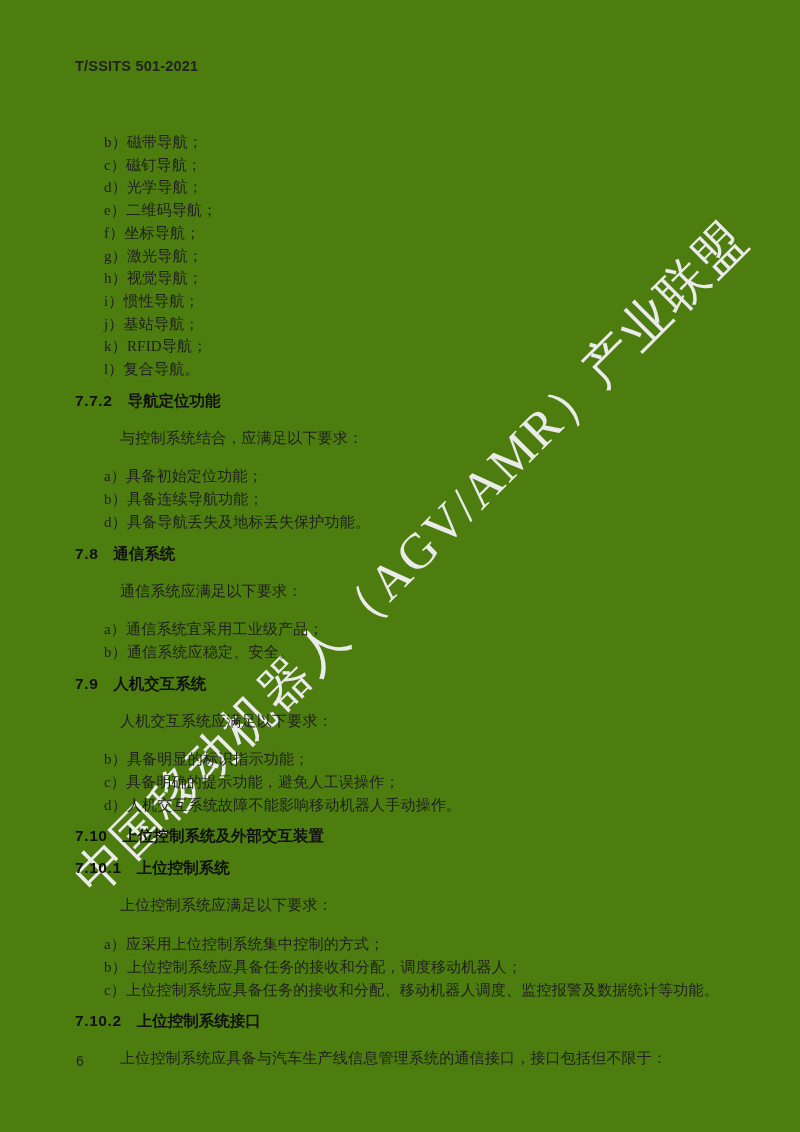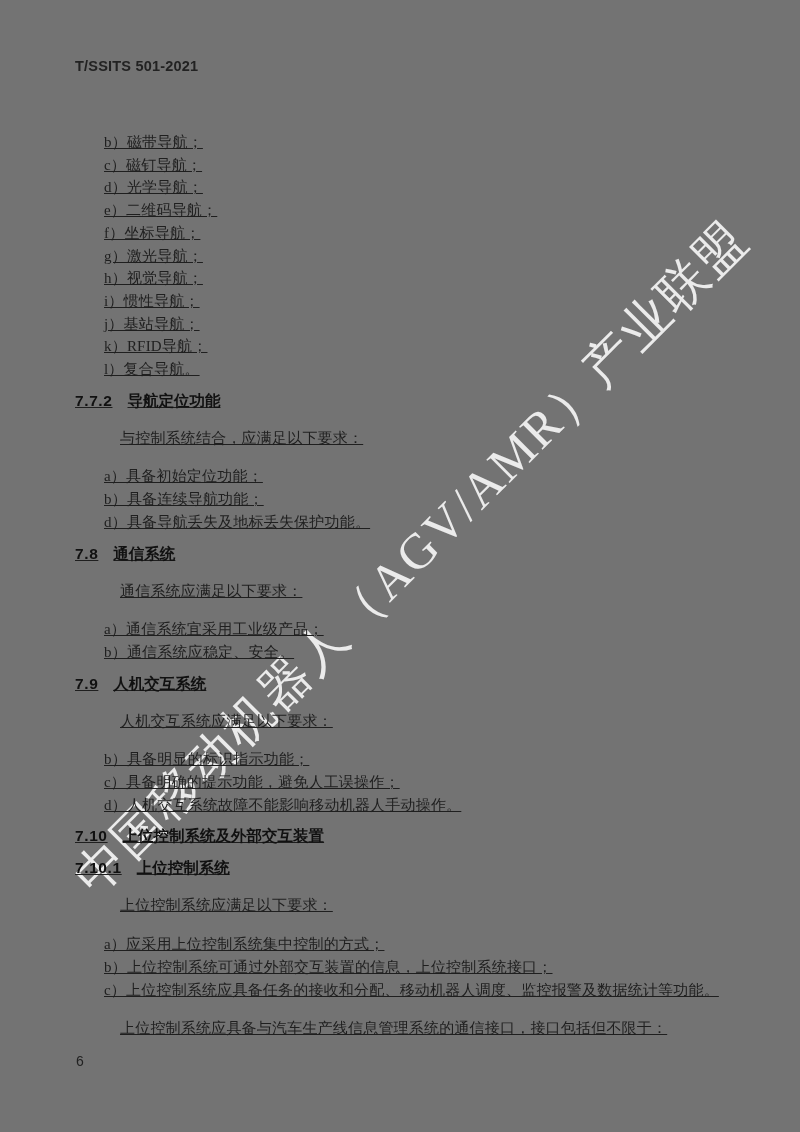--- a/index.html
+++ b/index.html
@@ -1,20 +1,20 @@
 <!DOCTYPE html>
 <html lang="zh"><head>
 <meta charset="utf-8">
 <style>
   html, body { margin: 0; padding: 0; background: #ffffff; }
   .page {
     position: relative;
     width: 800px;
     height: 1132px;
-    background: #737373;
+    background: #4d7c0f;
     overflow: hidden;
     font-family: "Liberation Serif", "DejaVu Serif", serif;
   }
   .doc-code {
     position: absolute;
     top: 58px;
     left: 75px;
     font-family: "Liberation Sans", "DejaVu Sans", sans-serif;
     font-weight: 600;
     font-size: 14.5px;
@@ -81,21 +81,21 @@
 </style>
 </head>
 <body>
 
 <div class="page">
 
   <div class="doc-code">T/SSITS 501-2021</div>
 
   <div class="watermark" style="color: rgb(235, 235, 235);">中国移动机器人（AGV/AMR）产业联盟</div>
 
-  <div class="content" id="content" style="color: rgb(31, 31, 31); text-decoration: underline;">
+  <div class="content" id="content" style="color: rgb(31, 31, 31);">
       <div class="list">
         <div class="list-item">b）磁带导航；</div>
         <div class="list-item">c）磁钉导航；</div>
         <div class="list-item">d）光学导航；</div>
         <div class="list-item">e）二维码导航；</div>
         <div class="list-item">f）坐标导航；</div>
         <div class="list-item">g）激光导航；</div>
         <div class="list-item">h）视觉导航；</div>
         <div class="list-item">i）惯性导航；</div>
         <div class="list-item">j）基站导航；</div>
@@ -130,21 +130,24 @@
       </div>
       <div class="heading">
     <span class="h-num">7.10</span><span class="h-title">上位控制系统及外部交互装置</span>
   </div>
       <div class="heading">
     <span class="h-num">7.10.1</span><span class="h-title">上位控制系统</span>
   </div>
       <p class="para">上位控制系统应满足以下要求：</p>
       <div class="list">
         <div class="list-item">a）应采用上位控制系统集中控制的方式；</div>
-        <div class="list-item">b）上位控制系统可通过外部交互装置的信息，上位控制系统接口；</div>
+        <div class="list-item">b）上位控制系统应具备任务的接收和分配，调度移动机器人；</div>
         <div class="list-item">c）上位控制系统应具备任务的接收和分配、移动机器人调度、监控报警及数据统计等功能。</div>
       </div>
+      <div class="heading">
+    <span class="h-num">7.10.2</span><span class="h-title">上位控制系统接口</span>
+  </div>
       <p class="para">上位控制系统应具备与汽车生产线信息管理系统的通信接口，接口包括但不限于：</p>
     </div>
 
   <div class="page-number">6</div>
 
 </div>
 
 </body></html>

